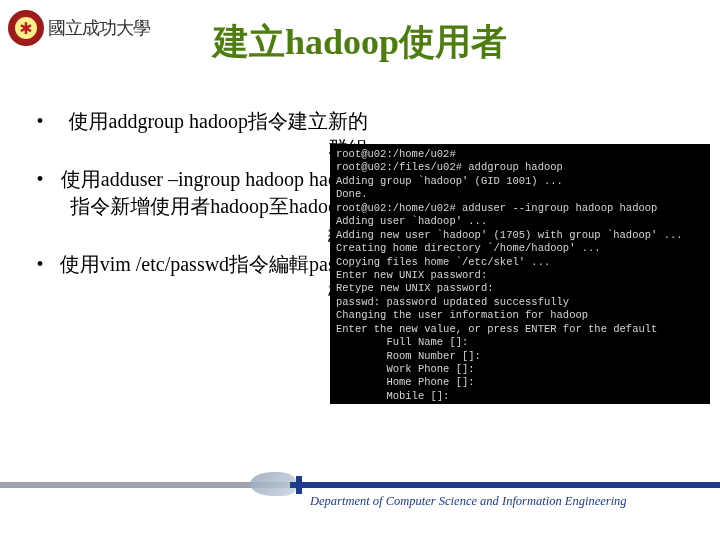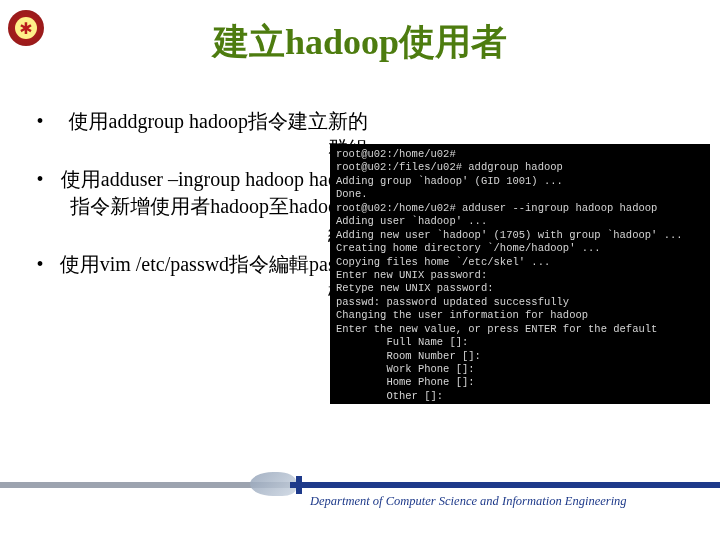--- a/index.html
+++ b/index.html
@@ -142,20 +142,21 @@
   }
   .dept-line2 {
     font-size: 11.5px;
   }
 </style>
 </head>
 <body>
 
 <div class="logo-area">
   <div class="logo-circle"></div>
+  <div class="logo-text">國立成功大學</div>
 </div>
 
 <h1 class="title">建立hadoop使用者</h1>
 
 <div class="content">
   <div class="bullet-item">
     <div class="bullet-mark">•</div>
     <div class="bullet-text">使用addgroup hadoop指令建立新的群組</div>
   </div>
   <div class="bullet-item">
@@ -179,21 +180,21 @@
 <span>Copying files home `/etc/skel' ...</span>
 <span>Enter new UNIX password:</span>
 <span>Retype new UNIX password:</span>
 <span>passwd: password updated successfully</span>
 <span>Changing the user information for hadoop</span>
 <span>Enter the new value, or press ENTER for the default</span>
 <span>        Full Name []:</span>
 <span>        Room Number []:</span>
 <span>        Work Phone []:</span>
 <span>        Home Phone []:</span>
-<span>        Other []:</span>
+<span>        Mobile []:</span>
 <span>Is the information correct? [Y/n] Y</span>
 
 </div>
 
 <div class="footer">
   <div class="footer-swirl"></div>
   <div class="footer-line-grey"></div>
   <div class="footer-line-blue"></div>
   <div class="footer-bar-tick"></div>
   <div class="dept-block">

